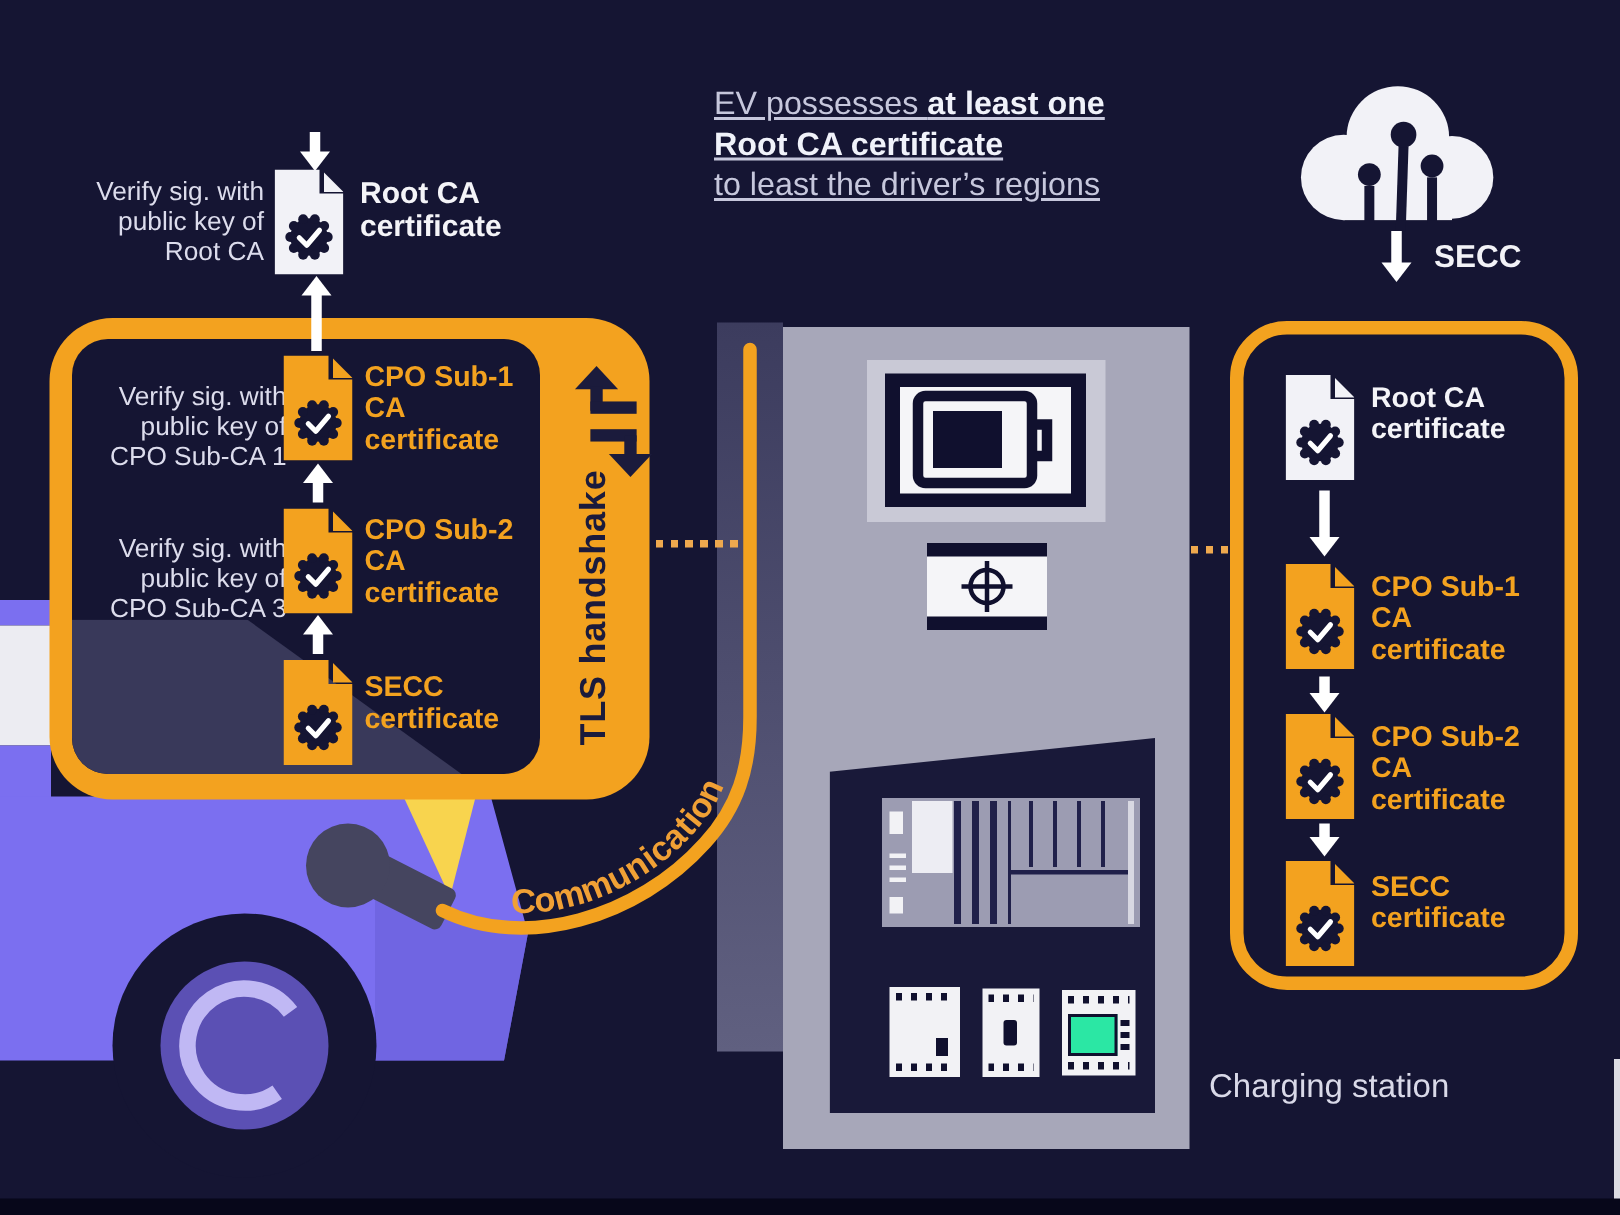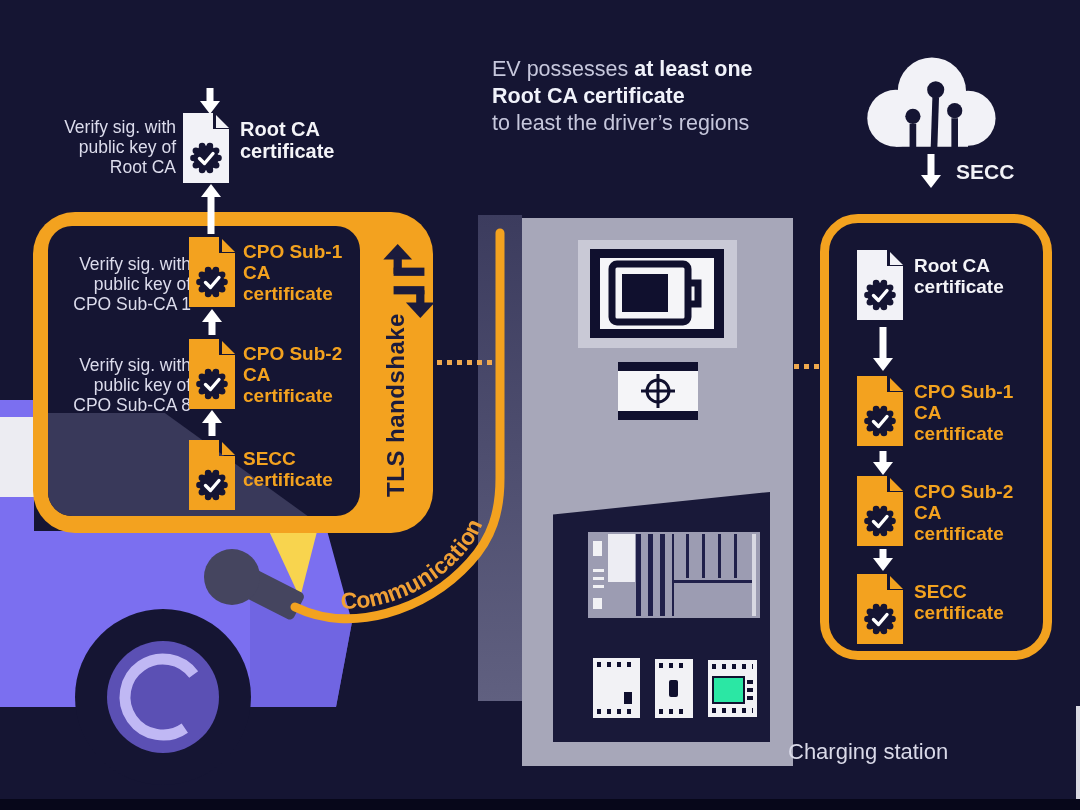--- a/index.html
+++ b/index.html
@@ -207,21 +207,21 @@
         <span style="display:block">certificate</span>
       </div>
       <div class="varrow up" style="left:154px;top:83px;width:20px;height:26px;">
           <div class="shaft"></div>
           <div class="head"></div>
         </div>
 
       <div class="abs verify-txt" style="left:7px;top:129px;width:136px;">
         <span style="display:block">Verify sig. with</span>
         <span style="display:block">public key of</span>
-        <span style="display:block">CPO Sub-CA 8</span>
+        <span style="display:block">CPO Sub-CA 3</span>
       </div>
       <div class="abs" style="left:141px;top:113px;width:46px;height:70px;color:#f3a21f;">
         <svg width="46" height="70" viewBox="0 0 46 70">
             <use href="#doc"></use>
           </svg></div>
       <div class="abs cert-lbl orange" style="left:195px;top:117px;">
         <span style="display:block">CPO Sub-2 CA</span>
         <span style="display:block">certificate</span>
       </div>
       <div class="varrow up" style="left:154px;top:184px;width:20px;height:26px;">
@@ -267,21 +267,21 @@
       </svg></div>
   <div class="abs cert-lbl white" style="left:240px;top:118px;font-size:20px;line-height:22px;">
     <span style="display:block">Root CA</span>
     <span style="display:block">certificate</span>
   </div>
   <div class="varrow up" style="left:201px;top:184px;width:20px;height:50px;">
       <div class="shaft"></div>
       <div class="head"></div>
     </div>
 
-  <div class="abs heading" style="left:492px;top:56px;width:330px;">
+  <div class="abs heading" style="left:476px;top:56px;width:330px;text-decoration:underline;">
     <span>EV possesses </span><b>at least one</b><br>
     <b>Root CA certificate</b><br>
     <span>to least the driver’s regions</span>
   </div>
 
   <svg class="abs" style="left:854px;top:42px;color:#f2f2f7;" width="152" height="124" viewBox="0 0 160 130">
     <g fill="currentColor">
       <circle cx="44" cy="80" r="30"></circle>
         <circle cx="82" cy="52" r="36"></circle>
       <circle cx="120" cy="80" r="29"></circle>
@@ -309,17 +309,17 @@
 
   <svg class="abs" style="left:0;top:0;pointer-events:none;" width="1080" height="810" viewBox="0 0 1080 810">
     <path id="cablepath" d="M295,607 C350,634 425,612 470,562 C492,538 500,512 500,478 L500,233" fill="none" stroke="#f3a21f" stroke-width="9" stroke-linecap="round"></path>
     <text font-family="Liberation Sans, sans-serif" font-weight="bold" font-size="23" fill="#f0a035" letter-spacing="1">
       <textPath href="#cablepath" startOffset="9%">
         <tspan dy="-10">Communication</tspan>
       </textPath>
     </text>
   </svg>
 
-  <div class="abs cap1" style="left:788px;top:711px;margin-top:28px;">Charging station</div>
+  <div class="abs cap1" style="left:806px;top:711px;">Charging station</div>
 
   <div class="abs" style="left:0;top:799px;width:1080px;height:11px;background:#07071a;"></div>
   <div class="abs" style="left:1076px;top:706px;width:4px;height:93px;background:#dcdce4;"></div>
 </div>
 
 </body></html>

